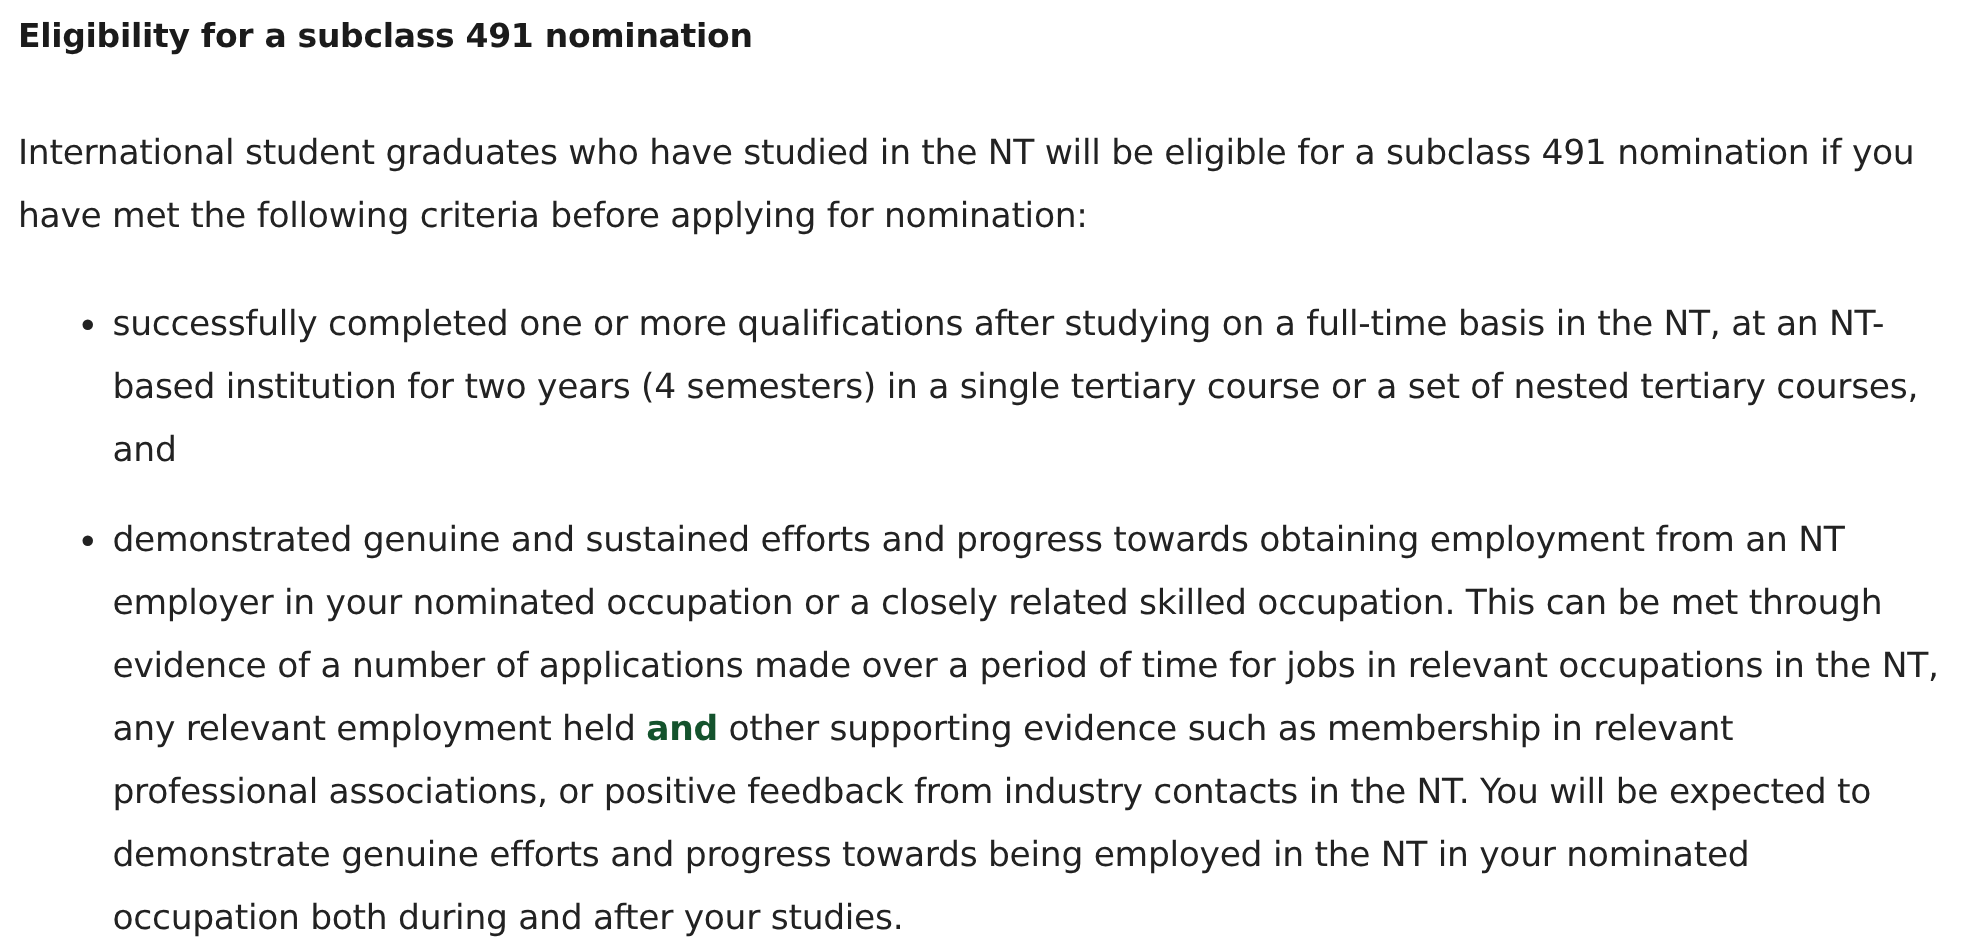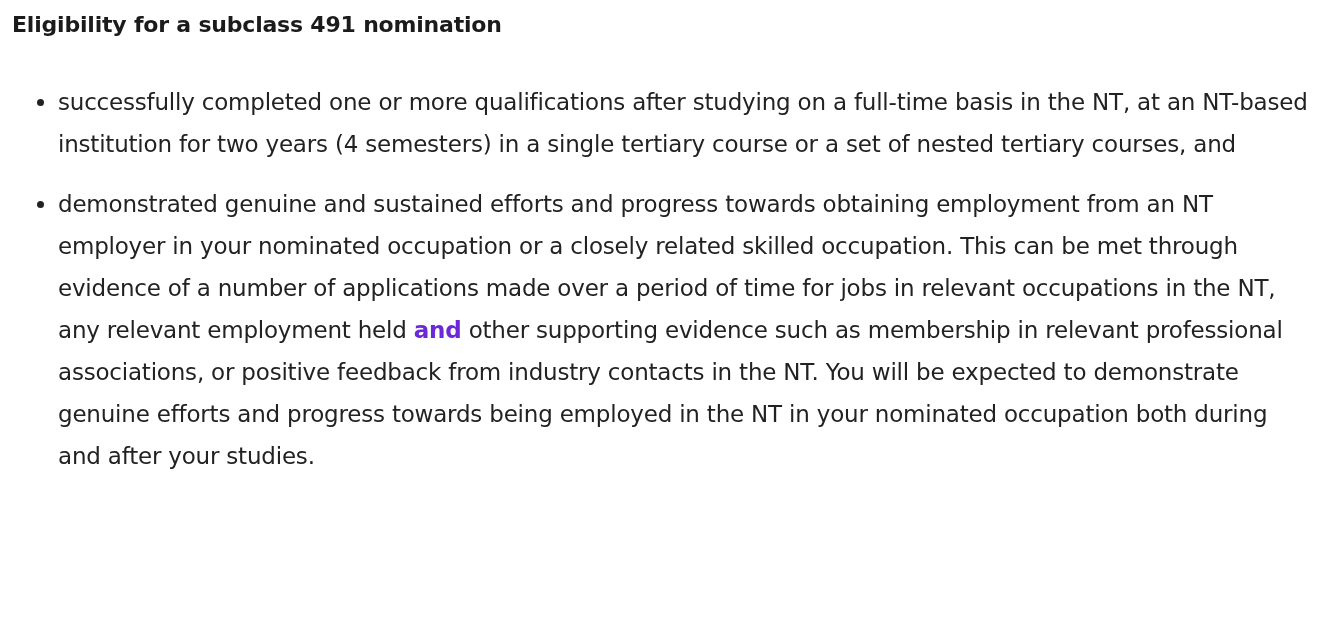--- a/index.html
+++ b/index.html
@@ -22,37 +22,38 @@
     font-size: 22px;
     line-height: 30px;
     font-weight: 700;
     color: #1b1b1b;
     margin: 2px 0 41px 0;
   }
   p.intro {
     margin: 0 0 30px 0;
   }
   ul.criteria {
-    margin: 0;
+    margin: 17px;
     padding: 0 0 0 46px;
     list-style: disc outside;
   }
   ul.criteria li {
     margin: 0 0 18px 0;
     padding: 0;
   }
   ul.criteria li:last-child {
     margin-bottom: 0;
   }
-  strong { font-weight: 700; color: #6d28d9; }
+  strong { font-weight: 700; color: #14532d; }
 </style>
 </head>
 <body>
 
 <main>
   <h4 class="section-heading">Eligibility for a subclass 491 nomination</h4>
 
+  <p class="intro">International student graduates who have studied in the NT will be eligible for a subclass 491 nomination if you have met the following criteria before applying for nomination:</p>
 
   <ul class="criteria">
     <li><span>successfully completed one or more qualifications after studying on a full-time basis in the NT, at an NT-based institution for two years (4 semesters) in a single tertiary course or a set of nested tertiary courses, and</span></li>
     <li><span>demonstrated genuine and sustained efforts and progress towards obtaining employment from an NT employer in your nominated occupation or a closely related skilled occupation. This can be met through evidence of a number of applications made over a period of time for jobs in relevant occupations in the NT, any relevant employment held </span><strong>and</strong><span> other supporting evidence such as membership in relevant professional associations, or positive feedback from industry contacts in the NT. You will be expected to demonstrate genuine efforts and progress towards being employed in the NT in your nominated occupation both during and after your studies.</span></li>
   </ul>
 </main>
 
 </body></html>

